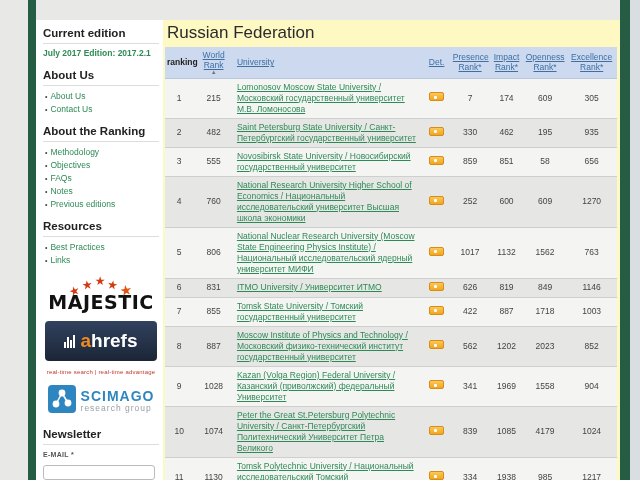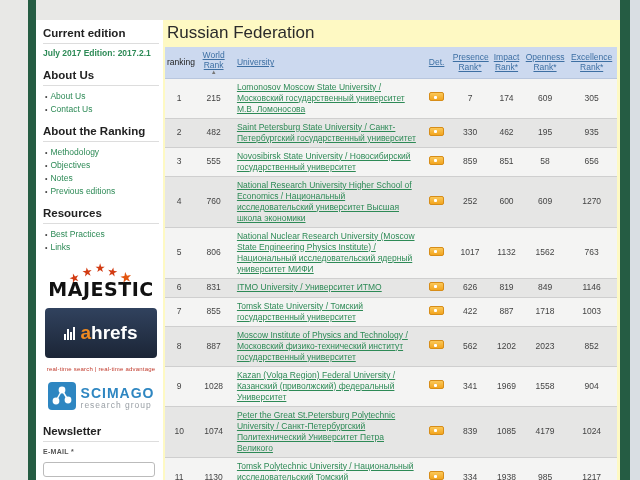--- a/index.html
+++ b/index.html
@@ -20,21 +20,21 @@
   .sb-list{list-style:none;margin-bottom:6px;}
   .sb-list li{font-size:8.5px;line-height:12px;display:flex;align-items:baseline;}
   .bullet{color:#444;font-size:7px;margin:0 3px 0 2px;}
   .sb-link{color:var(--uni-link);text-decoration:none;cursor:pointer;}
   .edition-link{display:block;font-size:8.5px;color:var(--uni-link);margin:2px 0 8px 0;text-decoration:none;font-weight:bold;}
   
   .logo-box{text-align:center;margin:8px 0;}
   .maj-stars{height:16px;position:relative;font-size:0;}
   .maj-stars span{display:inline-block;color:#d23b12;font-size:12px;margin:0 1px;}
   .maj-text{font-size:19px;font-weight:bold;color:#111;letter-spacing:.5px;font-family:"DejaVu Sans",sans-serif;}
-  .ahrefs{width:112px;height:50px;margin:0 auto;border-radius:4px;background:linear-gradient(#31425e,#1b2536);display:flex;align-items:center;justify-content:center;gap:5px;}
+  .ahrefs{width:112px;height:40px;margin:0 auto;border-radius:4px;background:linear-gradient(#31425e,#1b2536);display:flex;align-items:center;justify-content:center;gap:5px;}
   .ahrefs-icon{display:flex;align-items:flex-end;gap:1px;height:14px;}
   .ahrefs-icon i{display:block;width:2px;background:#fff;}
   .ahrefs-text{font-size:19px;font-weight:bold;color:#fff;}
   .ahrefs-text b{color:#f08a21;}
   .ql2{display:flex;align-items:center;justify-content:center;gap:4px;}
   .ql2-circle{width:32px;height:32px;border-radius:50%;background:linear-gradient(150deg,#f9b233 46%,#ffffff 46% 53%,#d0342c 53%);}
   .ql2-text{font-size:27px;font-weight:bold;color:#8a8f94;}
   .ql2-tag{font-size:6px;color:#c0392b;margin-top:1px;letter-spacing:.2px;}
   .scimago{display:flex;align-items:flex-end;justify-content:center;gap:5px;margin-top:10px;}
   .sci-text{text-align:left;}
@@ -44,21 +44,21 @@
   .nl-heading{margin-top:12px;}
   .nl-label{font-size:7px;font-weight:bold;color:#555;margin:6px 0 3px 0;letter-spacing:.3px;}
   .nl-input{width:112px;height:15px;border:1px solid #bbb;border-radius:3px;background:#fff;font-size:9px;padding:0 3px;}
   .cropped-logo{position:absolute;left:4px;top:472px;width:15px;height:10px;background:radial-gradient(circle at 50% 100%,#f3c23d 60%,#e8a21c);border-radius:50% 50% 0 0;}
   
   .main{position:absolute;left:127px;top:0;width:457px;height:480px;background:#fef9c3;}
   .page-title{font-size:17px;color:#2b2b2b;padding:3px 0 4px 4px;font-weight:normal;}
   table{border-collapse:collapse;table-layout:fixed;width:452px;margin-left:2px;}
   th,td{font-size:8.5px;vertical-align:middle;}
   thead th{background:var(--hdr-bg);height:31px;font-weight:normal;text-align:center;border-bottom:1px solid #b8c6de;padding:1px 2px;line-height:10px;}
-  thead th.th-rank-label{font-weight:normal;color:#222;}
+  thead th.th-rank-label{font-weight:bold;color:#222;}
   .hlink{color:var(--hdr-link);text-decoration:underline;cursor:pointer;}
   .th-univ{text-align:left;padding-left:3px;}
   .sort-arrow{display:block;font-size:6px;color:#777;line-height:5px;cursor:pointer;}
   tbody td{border-bottom:1px solid var(--row-border);padding:3px 2px;text-align:center;color:#444;line-height:11px;}
   tbody tr.odd{background:var(--row-odd);}
   tbody tr.even{background:var(--row-even);}
   td.c-univ{text-align:left;padding-left:3px;padding-right:4px;}
   .uni-link{color:var(--uni-link);text-decoration:underline;font-size:8.5px;line-height:11px;cursor:pointer;}
   .det-badge{display:inline-block;width:15px;height:9px;border-radius:2px;border:1px solid #d78d18;background:linear-gradient(#fbc859,var(--badge));position:relative;cursor:pointer;}
   .det-badge::after{content:"";position:absolute;left:4px;top:2.5px;width:3px;height:3px;background:#fff;border-radius:1px;}
@@ -94,20 +94,24 @@
         <div>
           <div class="sb-heading">About the Ranking</div>
           <ul class="sb-list">
             <li>
               <span class="bullet">•</span>
               <a class="sb-link">Methodology</a>
             </li>
             <li>
               <span class="bullet">•</span>
               <a class="sb-link">Objectives</a>
+            </li>
+            <li>
+              <span class="bullet">•</span>
+              <a class="sb-link">FAQs</a>
             </li>
             <li>
               <span class="bullet">•</span>
               <a class="sb-link">Notes</a>
             </li>
             <li>
               <span class="bullet">•</span>
               <a class="sb-link">Previous editions</a>
             </li>
           </ul>

